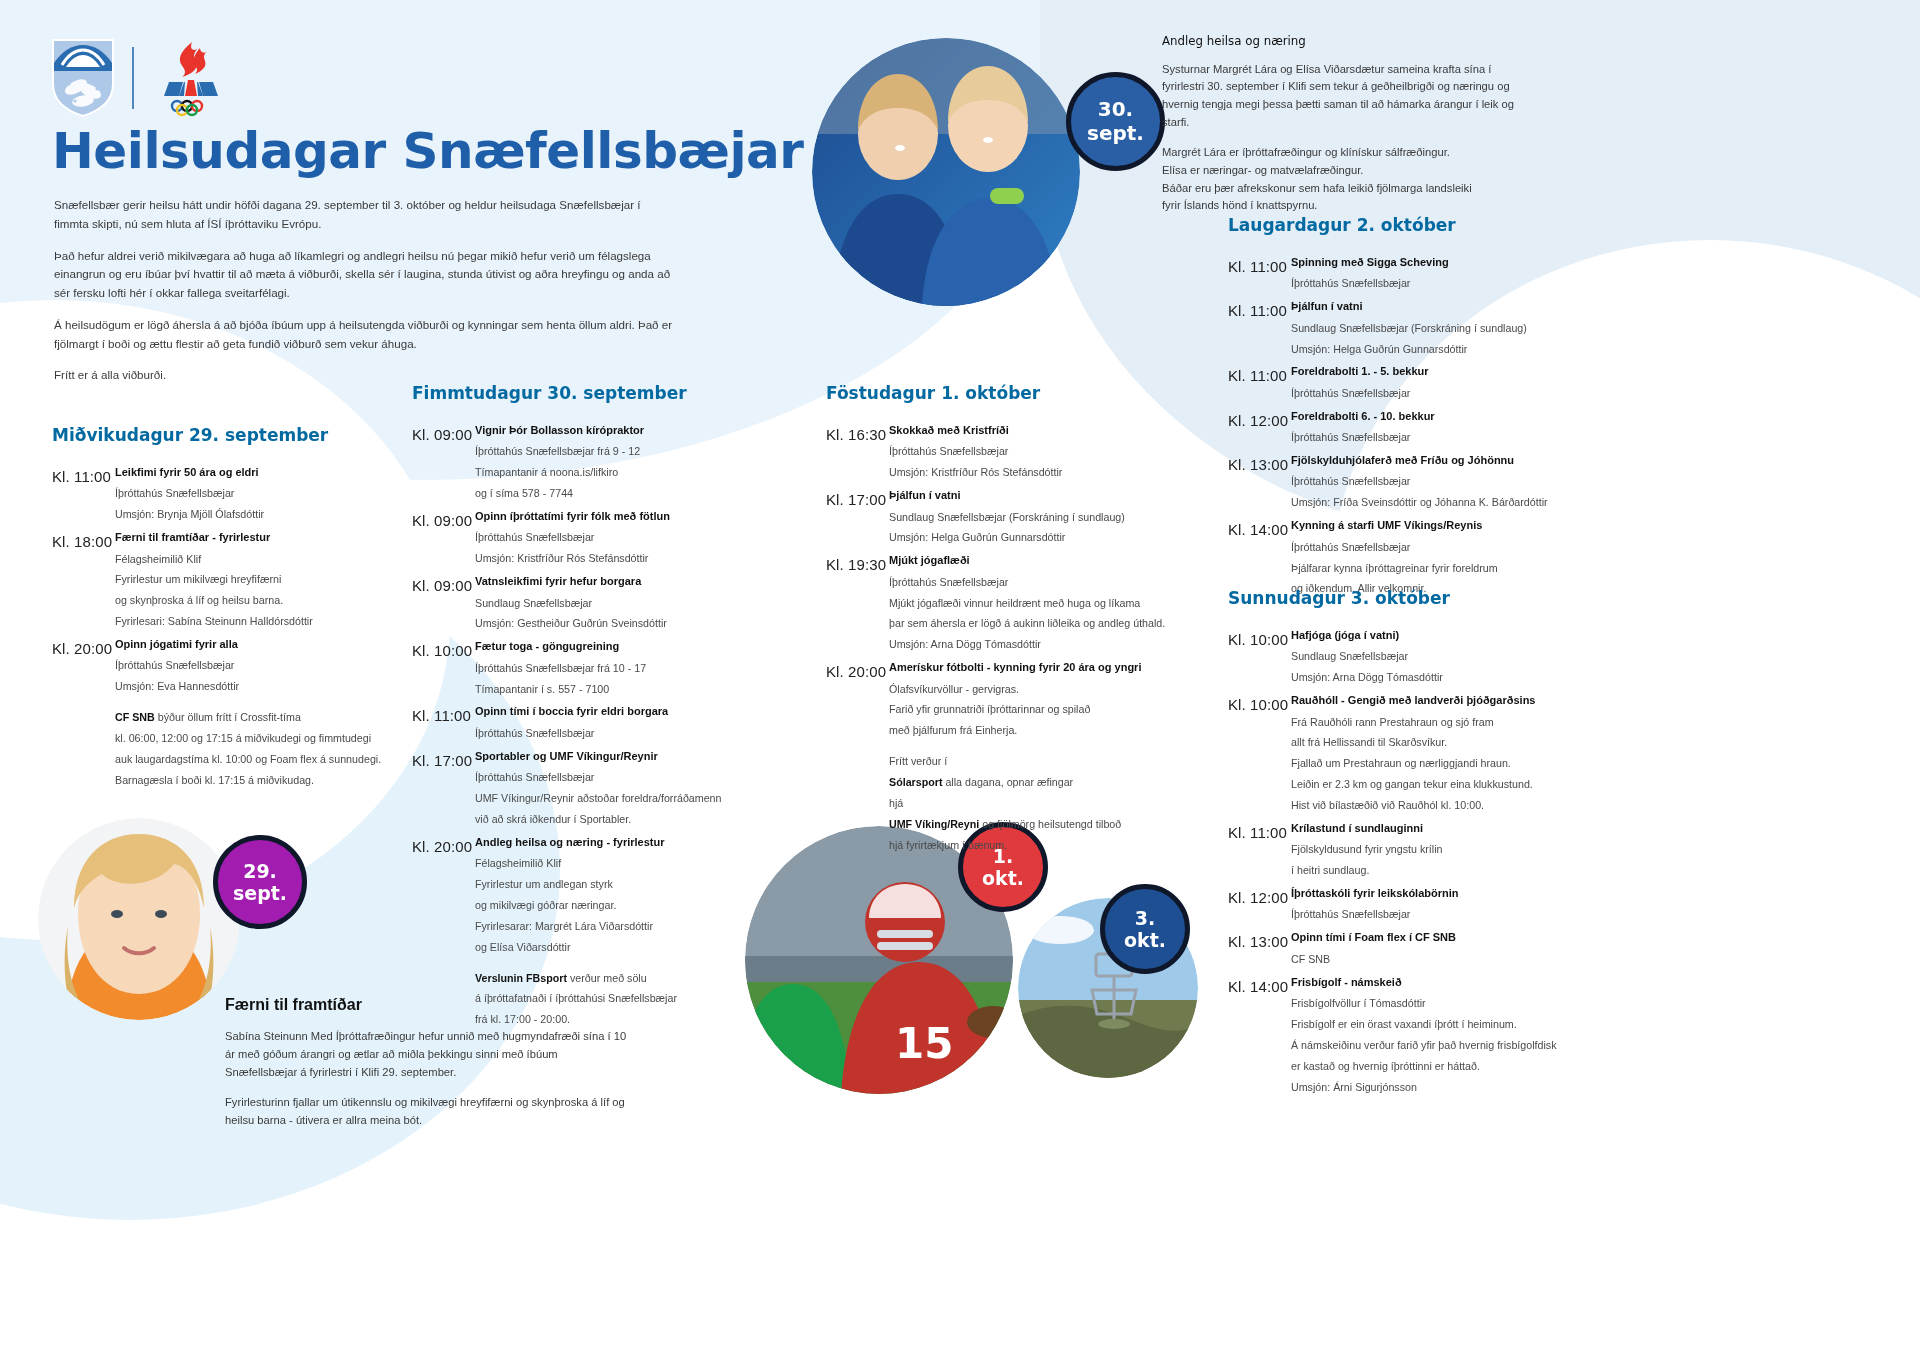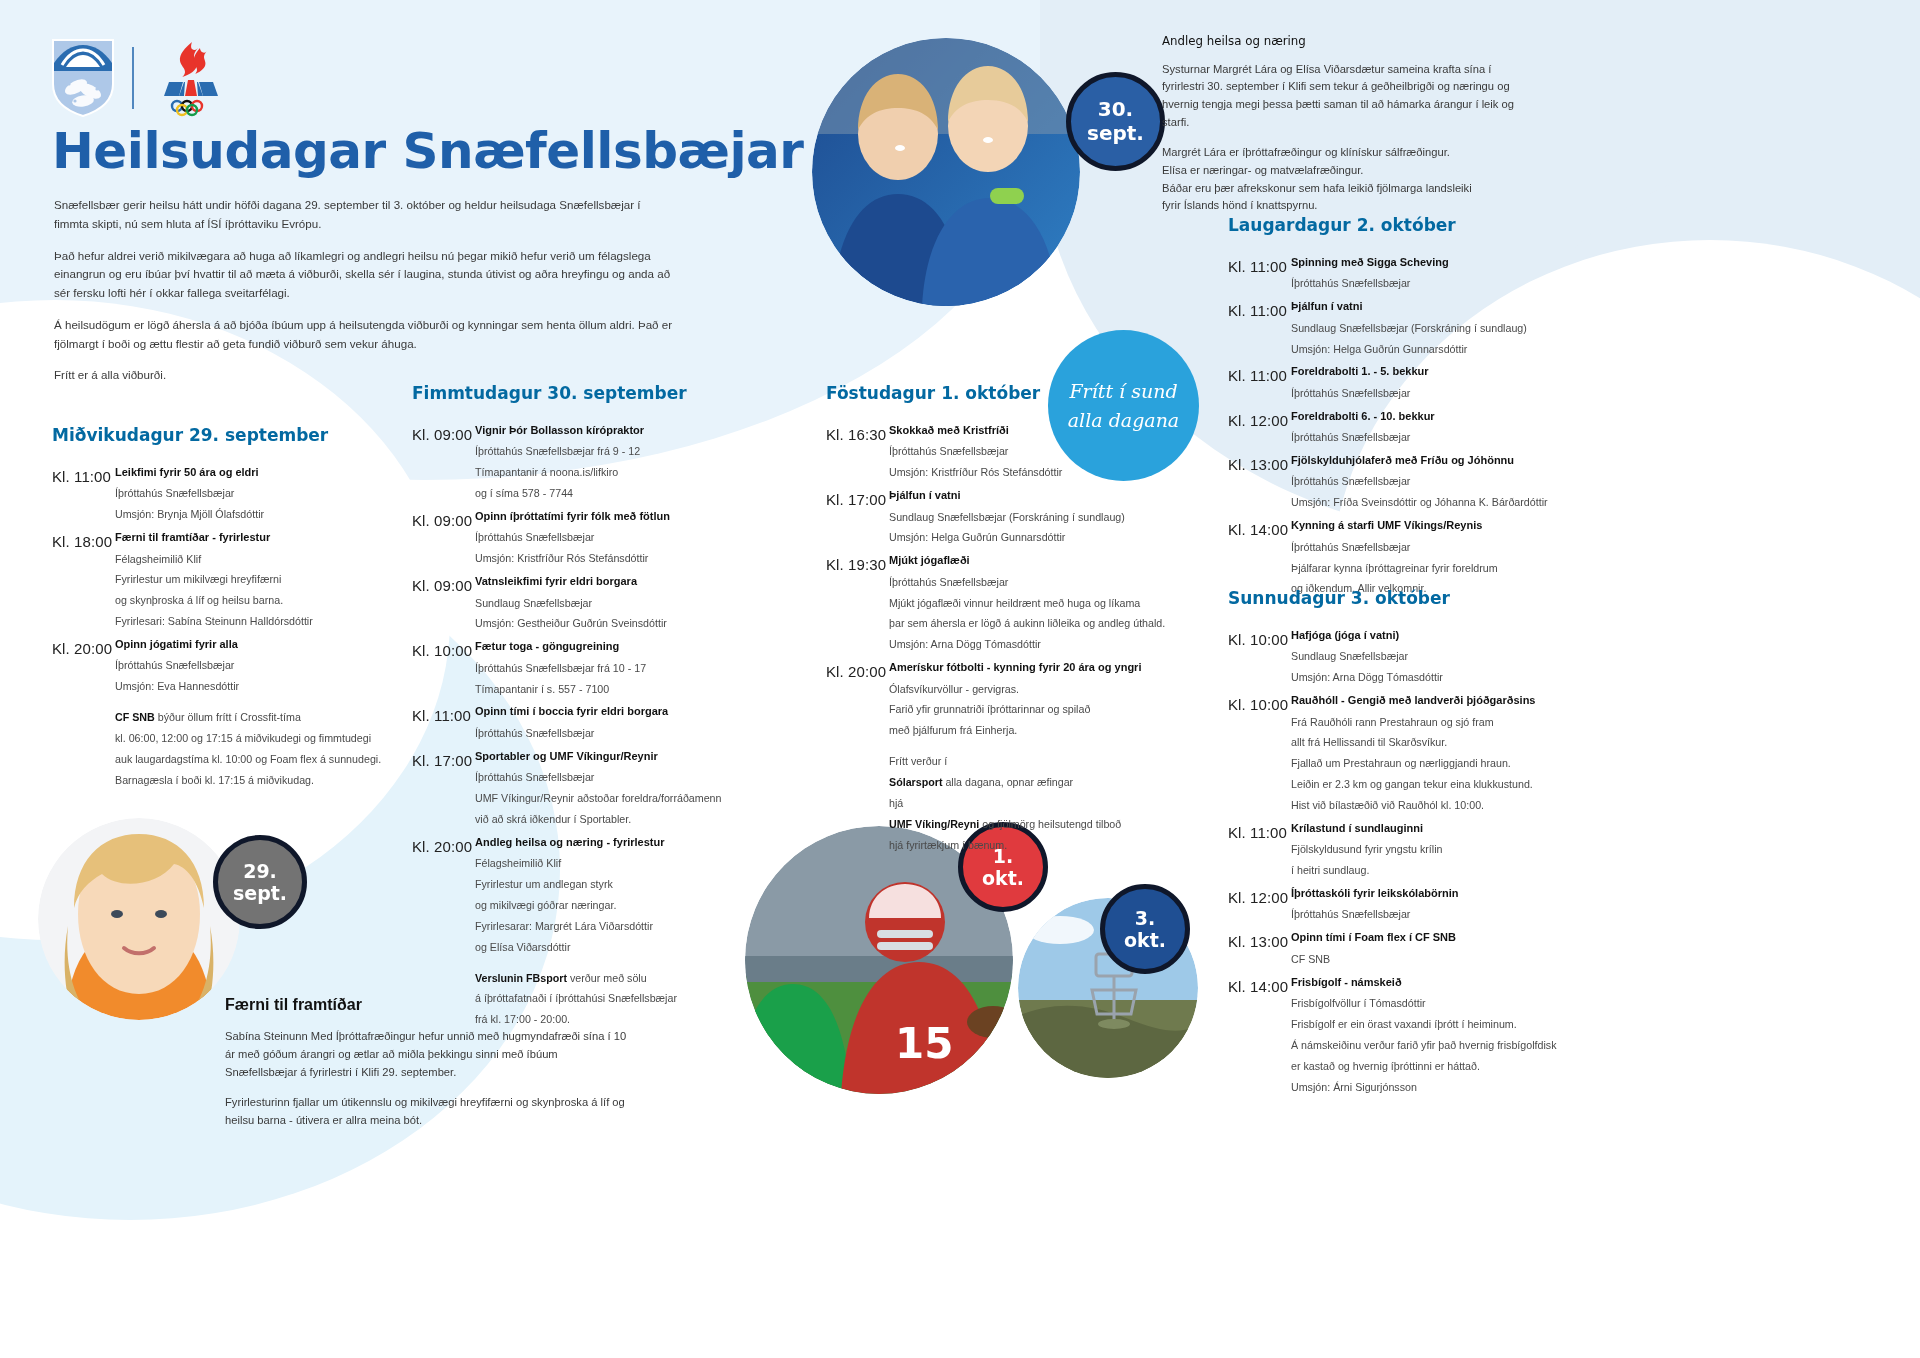--- a/index.html
+++ b/index.html
@@ -84,21 +84,21 @@
   
   .badge{
     position:absolute;border-radius:50%;
     display:flex;align-items:center;justify-content:center;
     text-align:center;color:#fff;font-weight:700;
     border:5px solid #0f172a;box-sizing:border-box;
     font-family:"DejaVu Sans","Liberation Sans",sans-serif;
   }
   .badge span{display:block;}
   .badge-30{left:1066px;top:72px;width:99px;height:99px;background:#2a5fa5;font-size:20px;line-height:1.18;}
-  .badge-29{left:213px;top:835px;width:94px;height:94px;background:#737373;font-size:19px;line-height:1.18;}
+  .badge-29{left:213px;top:835px;width:94px;height:94px;background:#a21caf;font-size:19px;line-height:1.18;}
   .badge-1{left:958px;top:822px;width:90px;height:90px;background:#e03a3e;font-size:19px;line-height:1.18;}
   .badge-3{left:1100px;top:884px;width:90px;height:90px;background:#1f4f93;font-size:19px;line-height:1.18;}
 
   .free-swim{
     position:absolute;left:1048px;top:330px;width:151px;height:151px;
     border-radius:50%;background:#2aa2dc;color:#fff;
     display:flex;flex-direction:column;align-items:center;justify-content:center;
     font-family:"DejaVu Serif","Liberation Serif",serif;
     font-style:italic;font-size:19px;line-height:1.5;text-align:center;
   }
@@ -303,24 +303,20 @@
       <span>okt.</span>
     </div>
   </div>
   <div class="badge badge-3">
     <div>
       <span>3.</span>
       <span>okt.</span>
     </div>
   </div>
 
-  <div class="free-swim">
-    <span>Frítt í sund</span>
-    <span>alla dagana</span>
-  </div>
 
   <div class="article-top">
     <h3>Andleg heilsa og næring</h3>
     <p>Systurnar Margrét Lára og Elísa Viðarsdætur sameina krafta sína í fyrirlestri 30. september í Klifi sem tekur á geðheilbrigði og næringu og hvernig tengja megi þessa þætti saman til að hámarka árangur í leik og starfi.</p>
     <p>
       <span>Margrét Lára er íþróttafræðingur og klínískur sálfræðingur.</span><br>
       <span>Elísa er næringar- og matvælafræðingur.</span><br>
       <span>Báðar eru þær afrekskonur sem hafa leikið fjölmarga landsleiki</span><br>
       <span>fyrir Íslands hönd í knattspyrnu.</span>
     </p>
@@ -383,21 +379,21 @@
         <div class="ev-time">Kl. 09:00</div>
         <div class="ev-body">
           <div class="ev-title">Opinn íþróttatími fyrir fólk með fötlun</div>
           <div class="ev-line">Íþróttahús Snæfellsbæjar</div>
           <div class="ev-line">Umsjón: Kristfríður Rós Stefánsdóttir</div>
         </div>
       </div>
       <div class="ev">
         <div class="ev-time">Kl. 09:00</div>
         <div class="ev-body">
-          <div class="ev-title">Vatnsleikfimi fyrir eldri borgara</div>
+          <div class="ev-title">Vatnsleikfimi fyrir hefur borgara</div>
           <div class="ev-line">Sundlaug Snæfellsbæjar</div>
           <div class="ev-line">Umsjón: Gestheiður Guðrún Sveinsdóttir</div>
         </div>
       </div>
       <div class="ev">
         <div class="ev-time">Kl. 10:00</div>
         <div class="ev-body">
           <div class="ev-title">Fætur toga - göngugreining</div>
           <div class="ev-line">Íþróttahús Snæfellsbæjar frá 10 - 17</div>
           <div class="ev-line">Tímapantanir í s. 557 - 7100</div>

